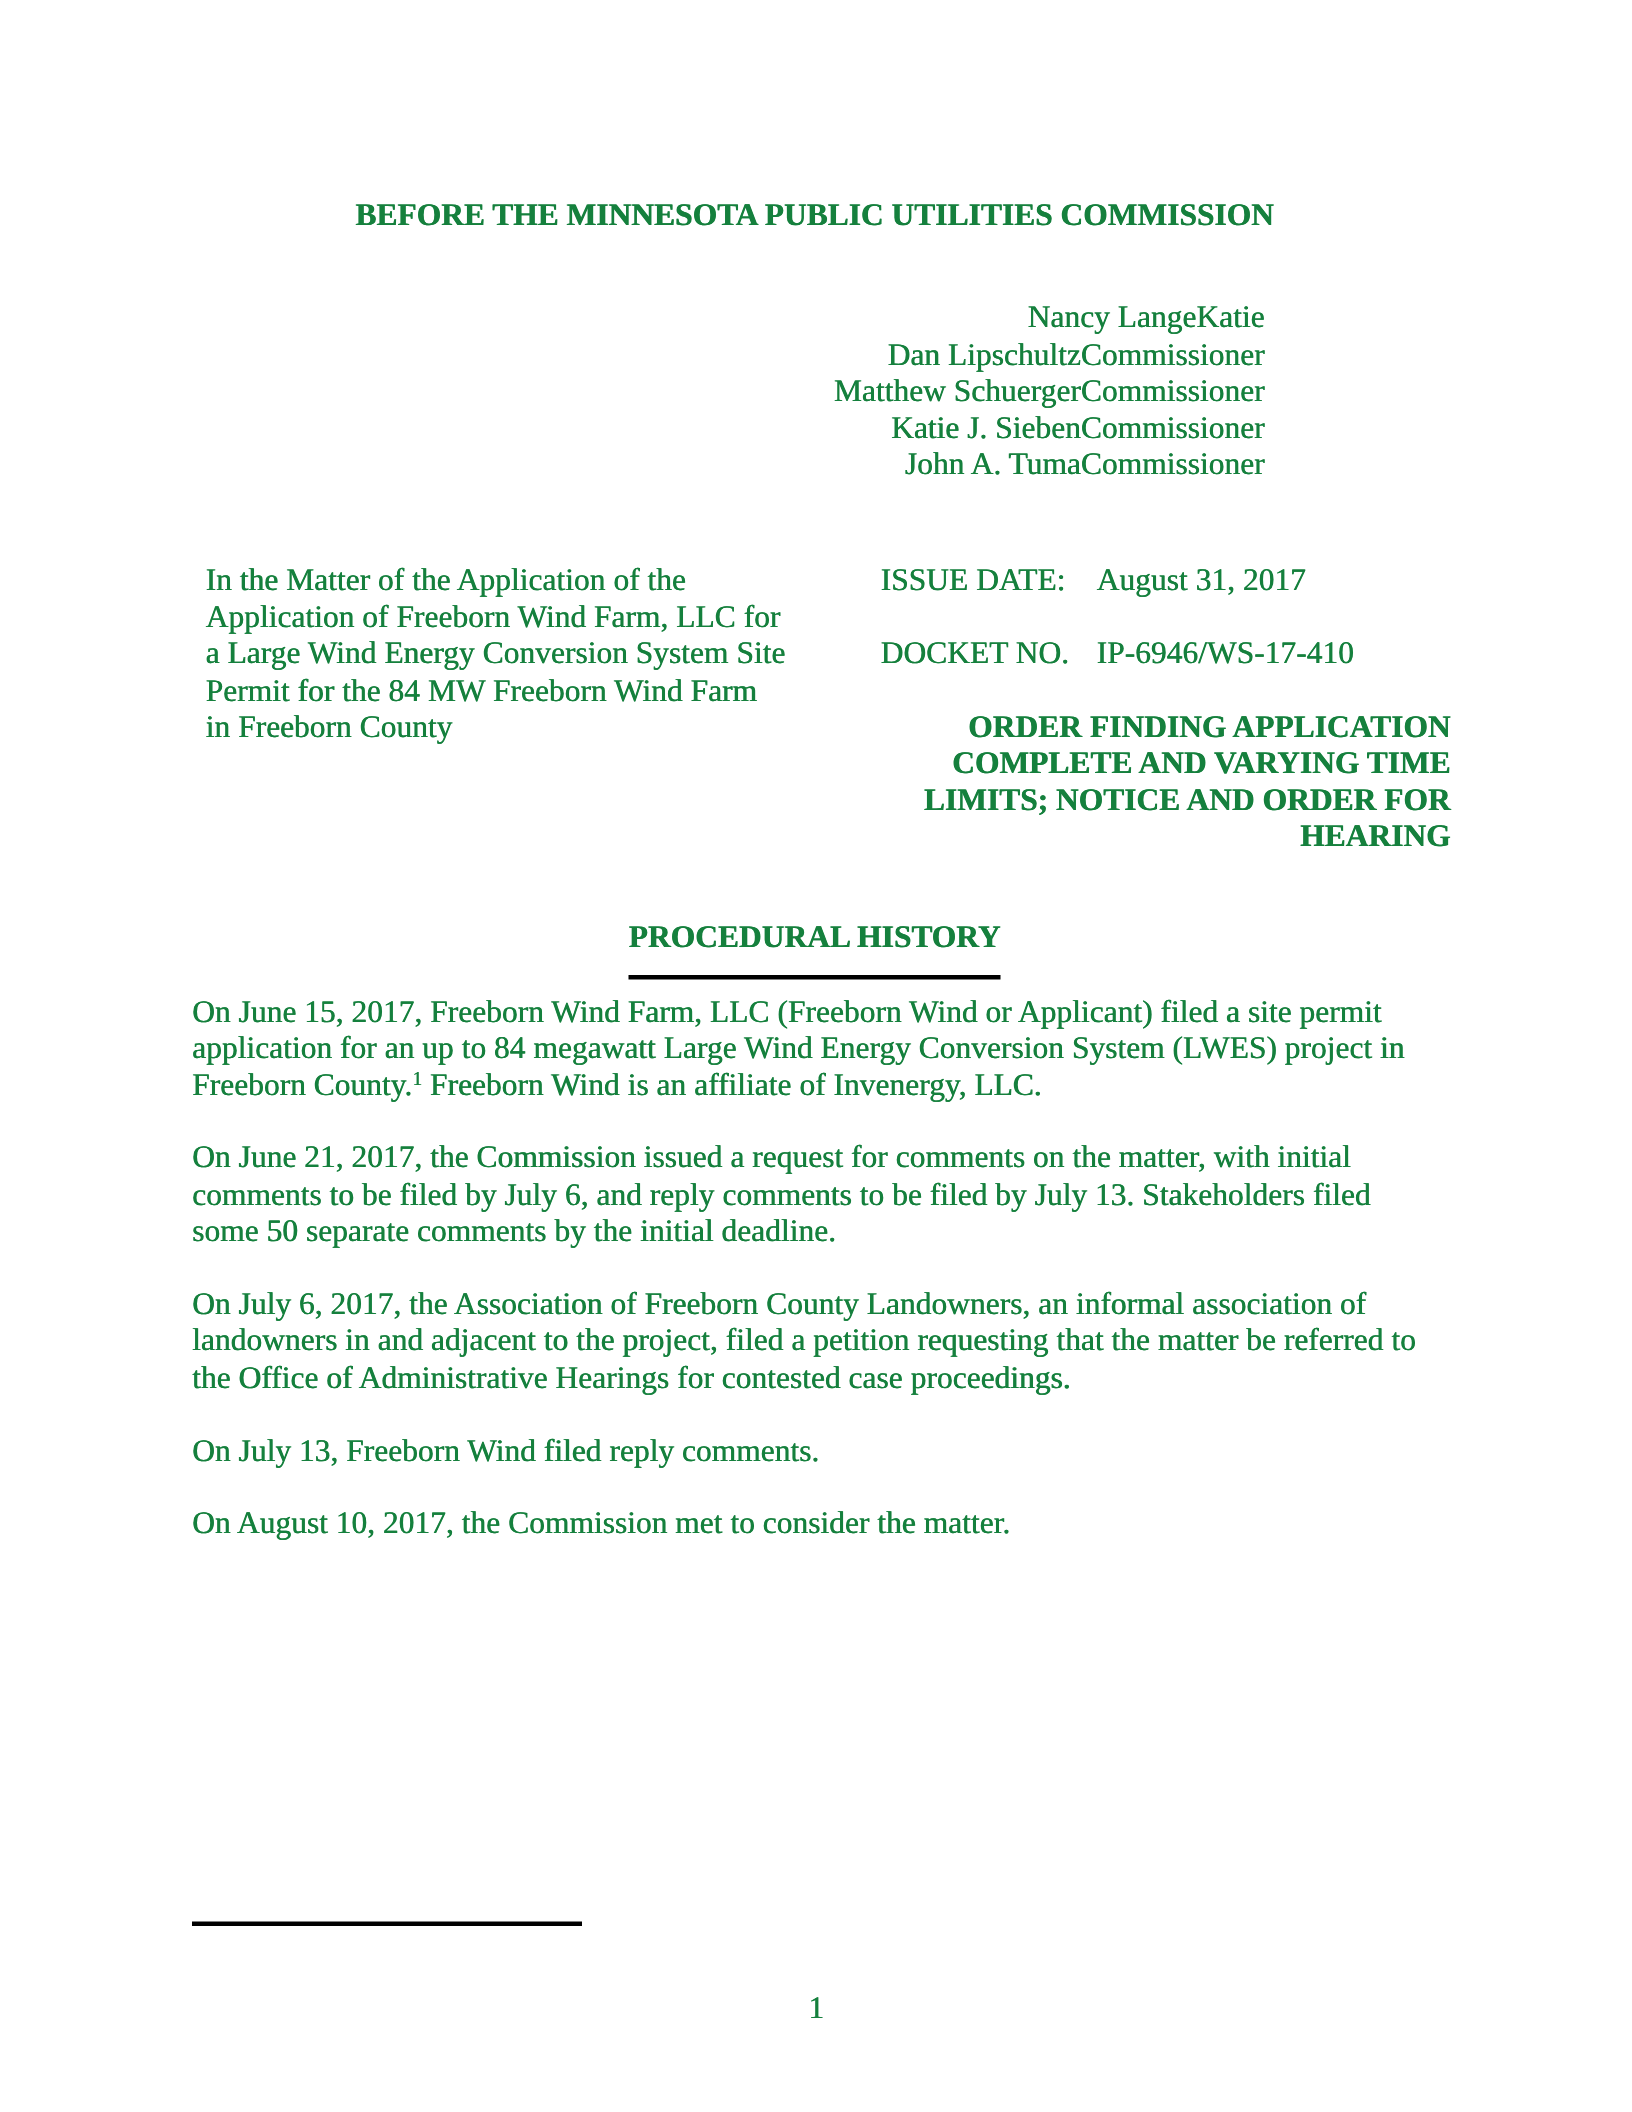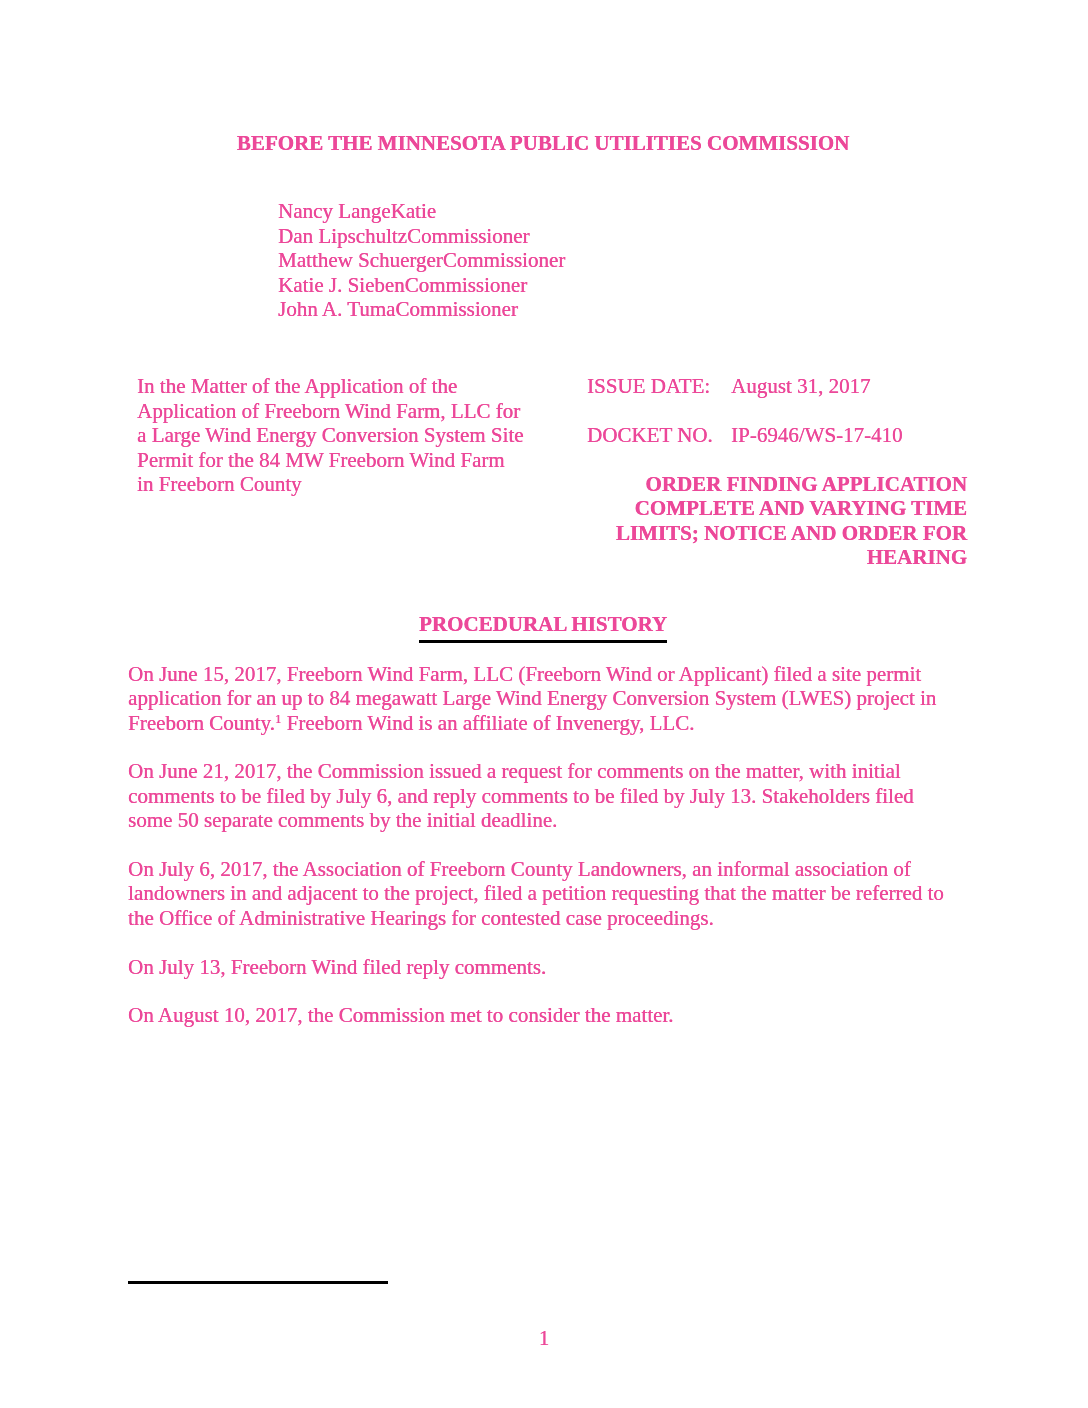--- a/index.html
+++ b/index.html
@@ -6,21 +6,21 @@
     margin: 0;
     padding: 0;
     background: #ffffff;
   }
   .page {
     position: relative;
     width: 1088px;
     height: 1408px;
     margin: 0 auto;
     background: #ffffff;
-    color: #ec4899;
+    color: #15803d;
     font-family: "Liberation Serif", "DejaVu Serif", serif;
     font-size: 21px;
     line-height: 24.4px;
     text-shadow: 0.35px 0 0 currentColor; 
     overflow: hidden;
   }
   .content {
     padding: 0 130px 0 128px;
   }
   .doc-title {
@@ -28,21 +28,21 @@
     text-align: center;
     font-weight: bold;
   }
   .commissioners {
     margin-top: 44px;
     margin-left: 150px;
     width: 565px;
   }
   .commissioner-row {
     display: flex;
-    justify-content: flex-start;
+    justify-content: flex-end;
   }
   .caption-block {
     position: relative;
     margin-top: 53px;
     min-height: 192px;
   }
   .matter-col {
     margin-left: 9px;
     width: 430px;
   }
@@ -63,21 +63,21 @@
     font-weight: bold;
     text-align: right;
   }
   .section-heading {
     margin-top: 46px;
     text-align: center;
   }
   .section-heading span {
     font-weight: bold;
     border-bottom: 3px solid #000;
-    padding-bottom: 4px;
+    padding-bottom: 14px;
   }
   .para {
     margin-top: 24.4px;
     width: 832px;
   }
   .para.first {
     margin-top: 25px;
   }
   sup.fn-ref {
     font-size: 0.62em;

